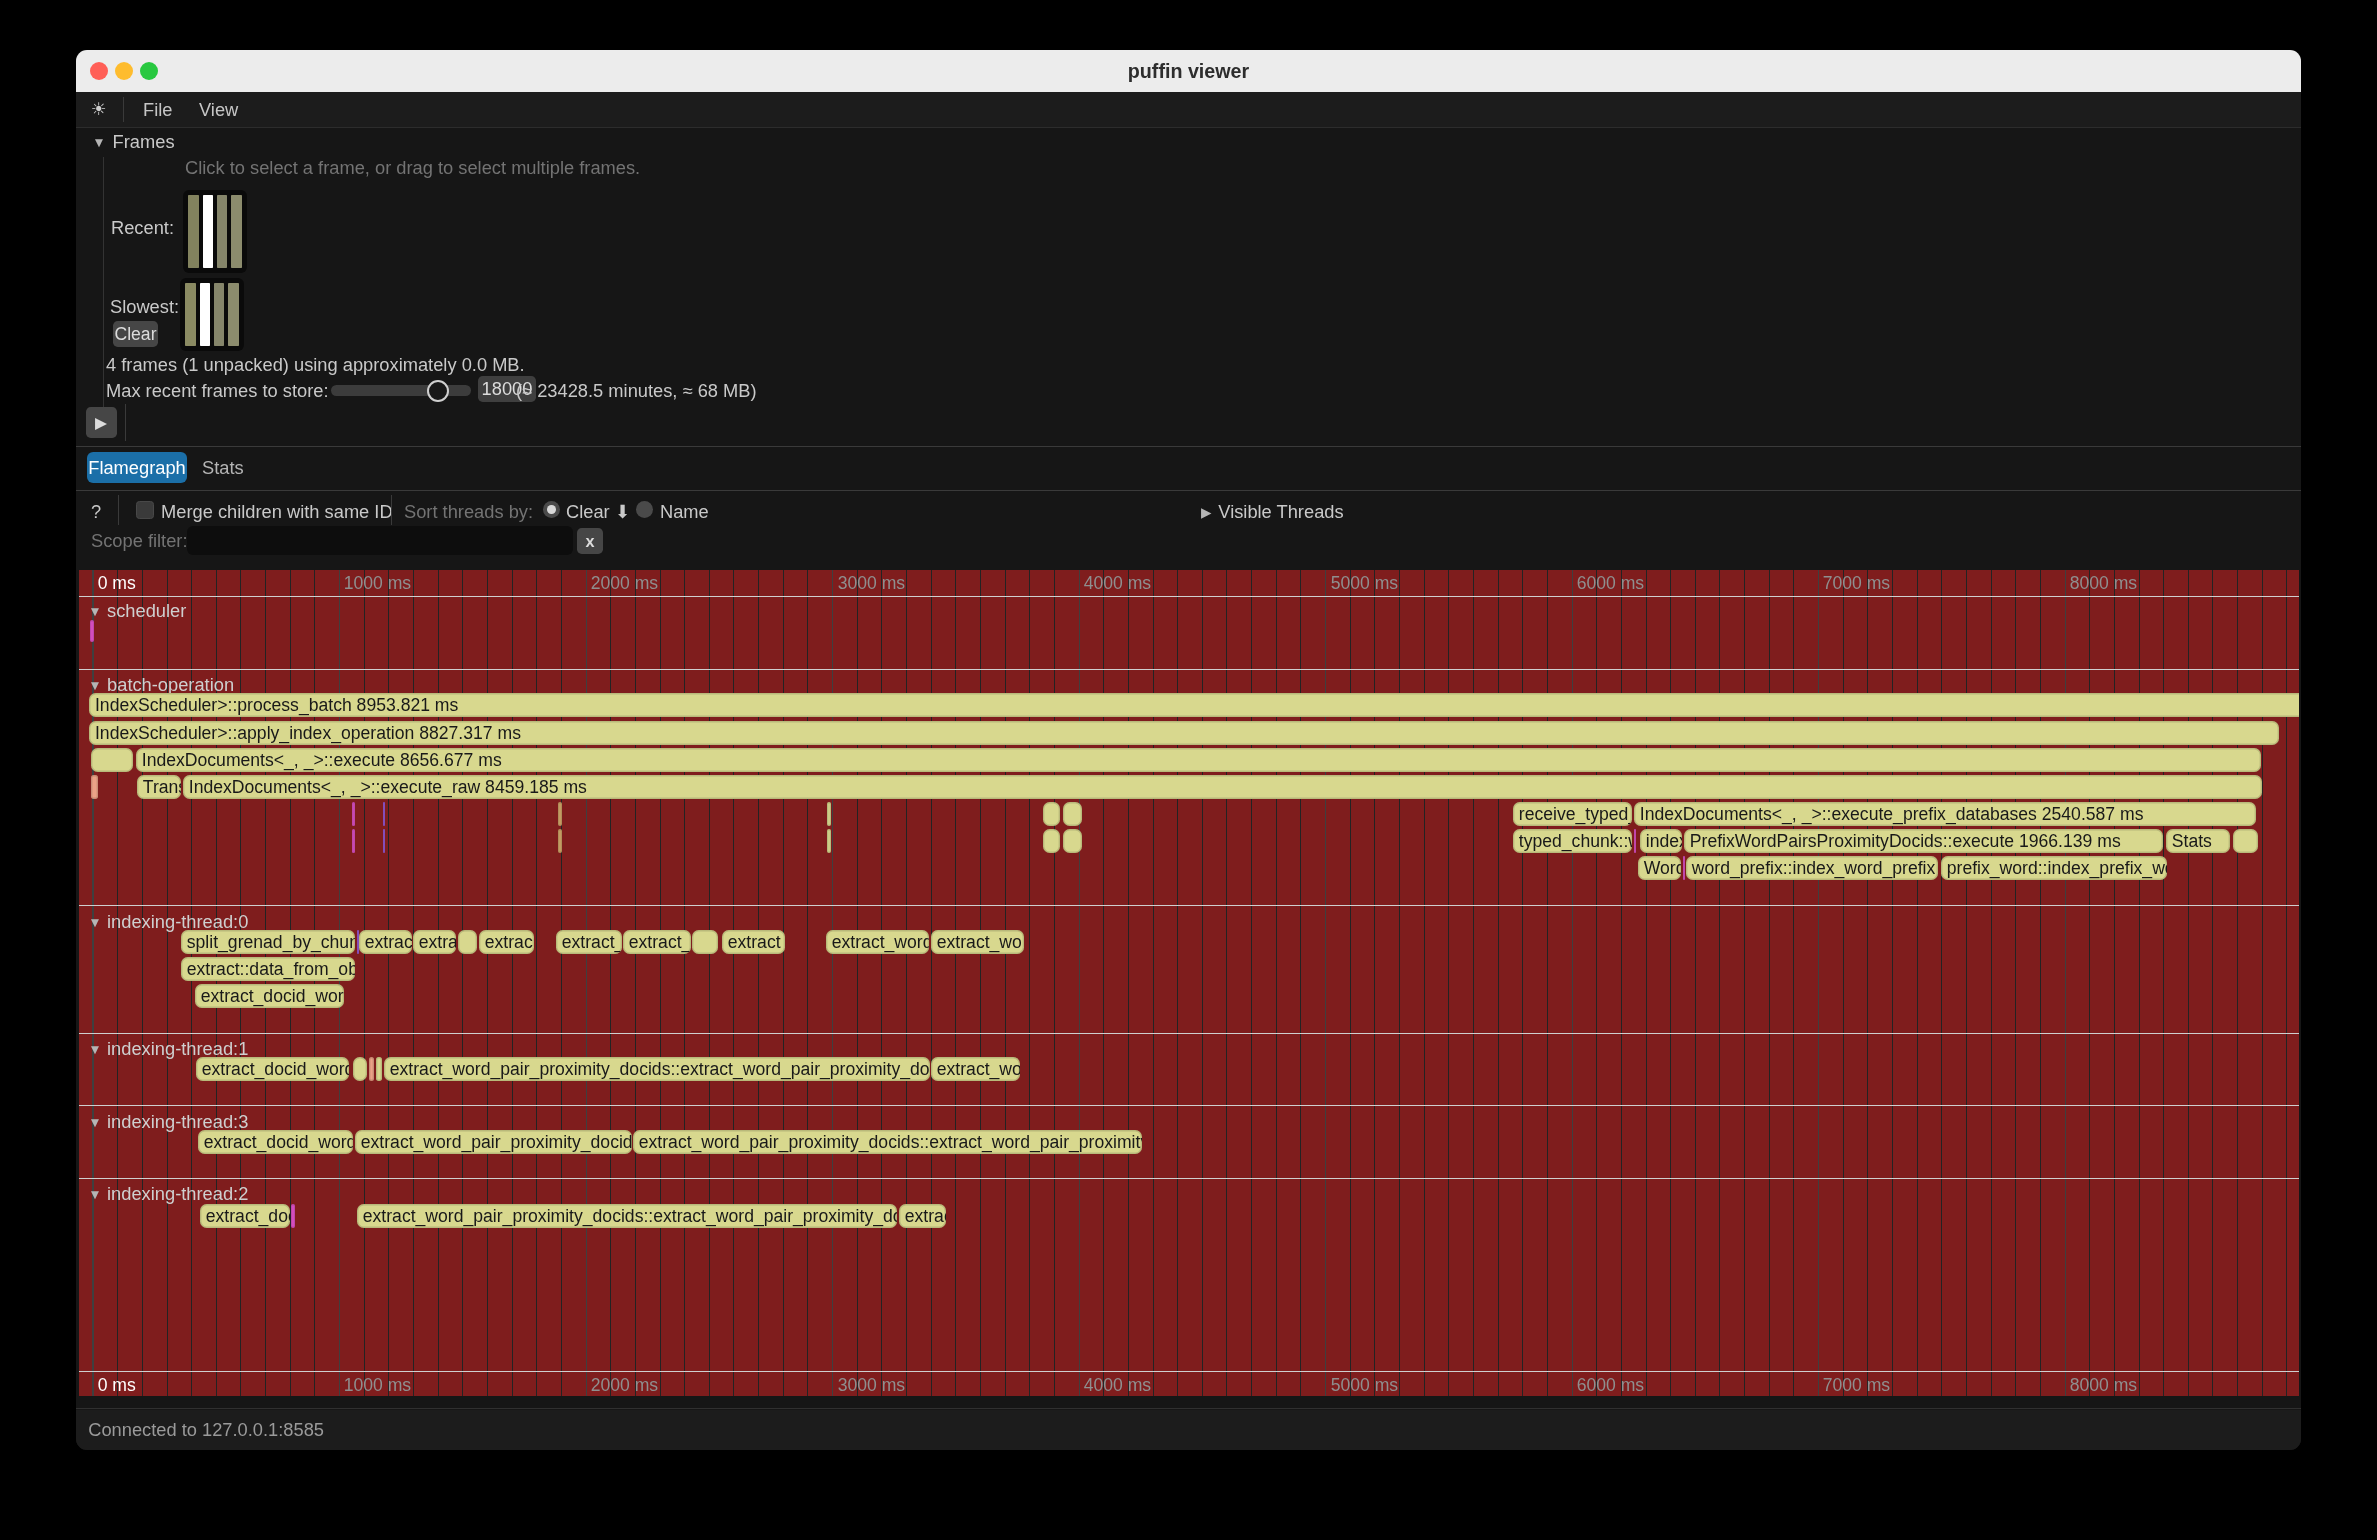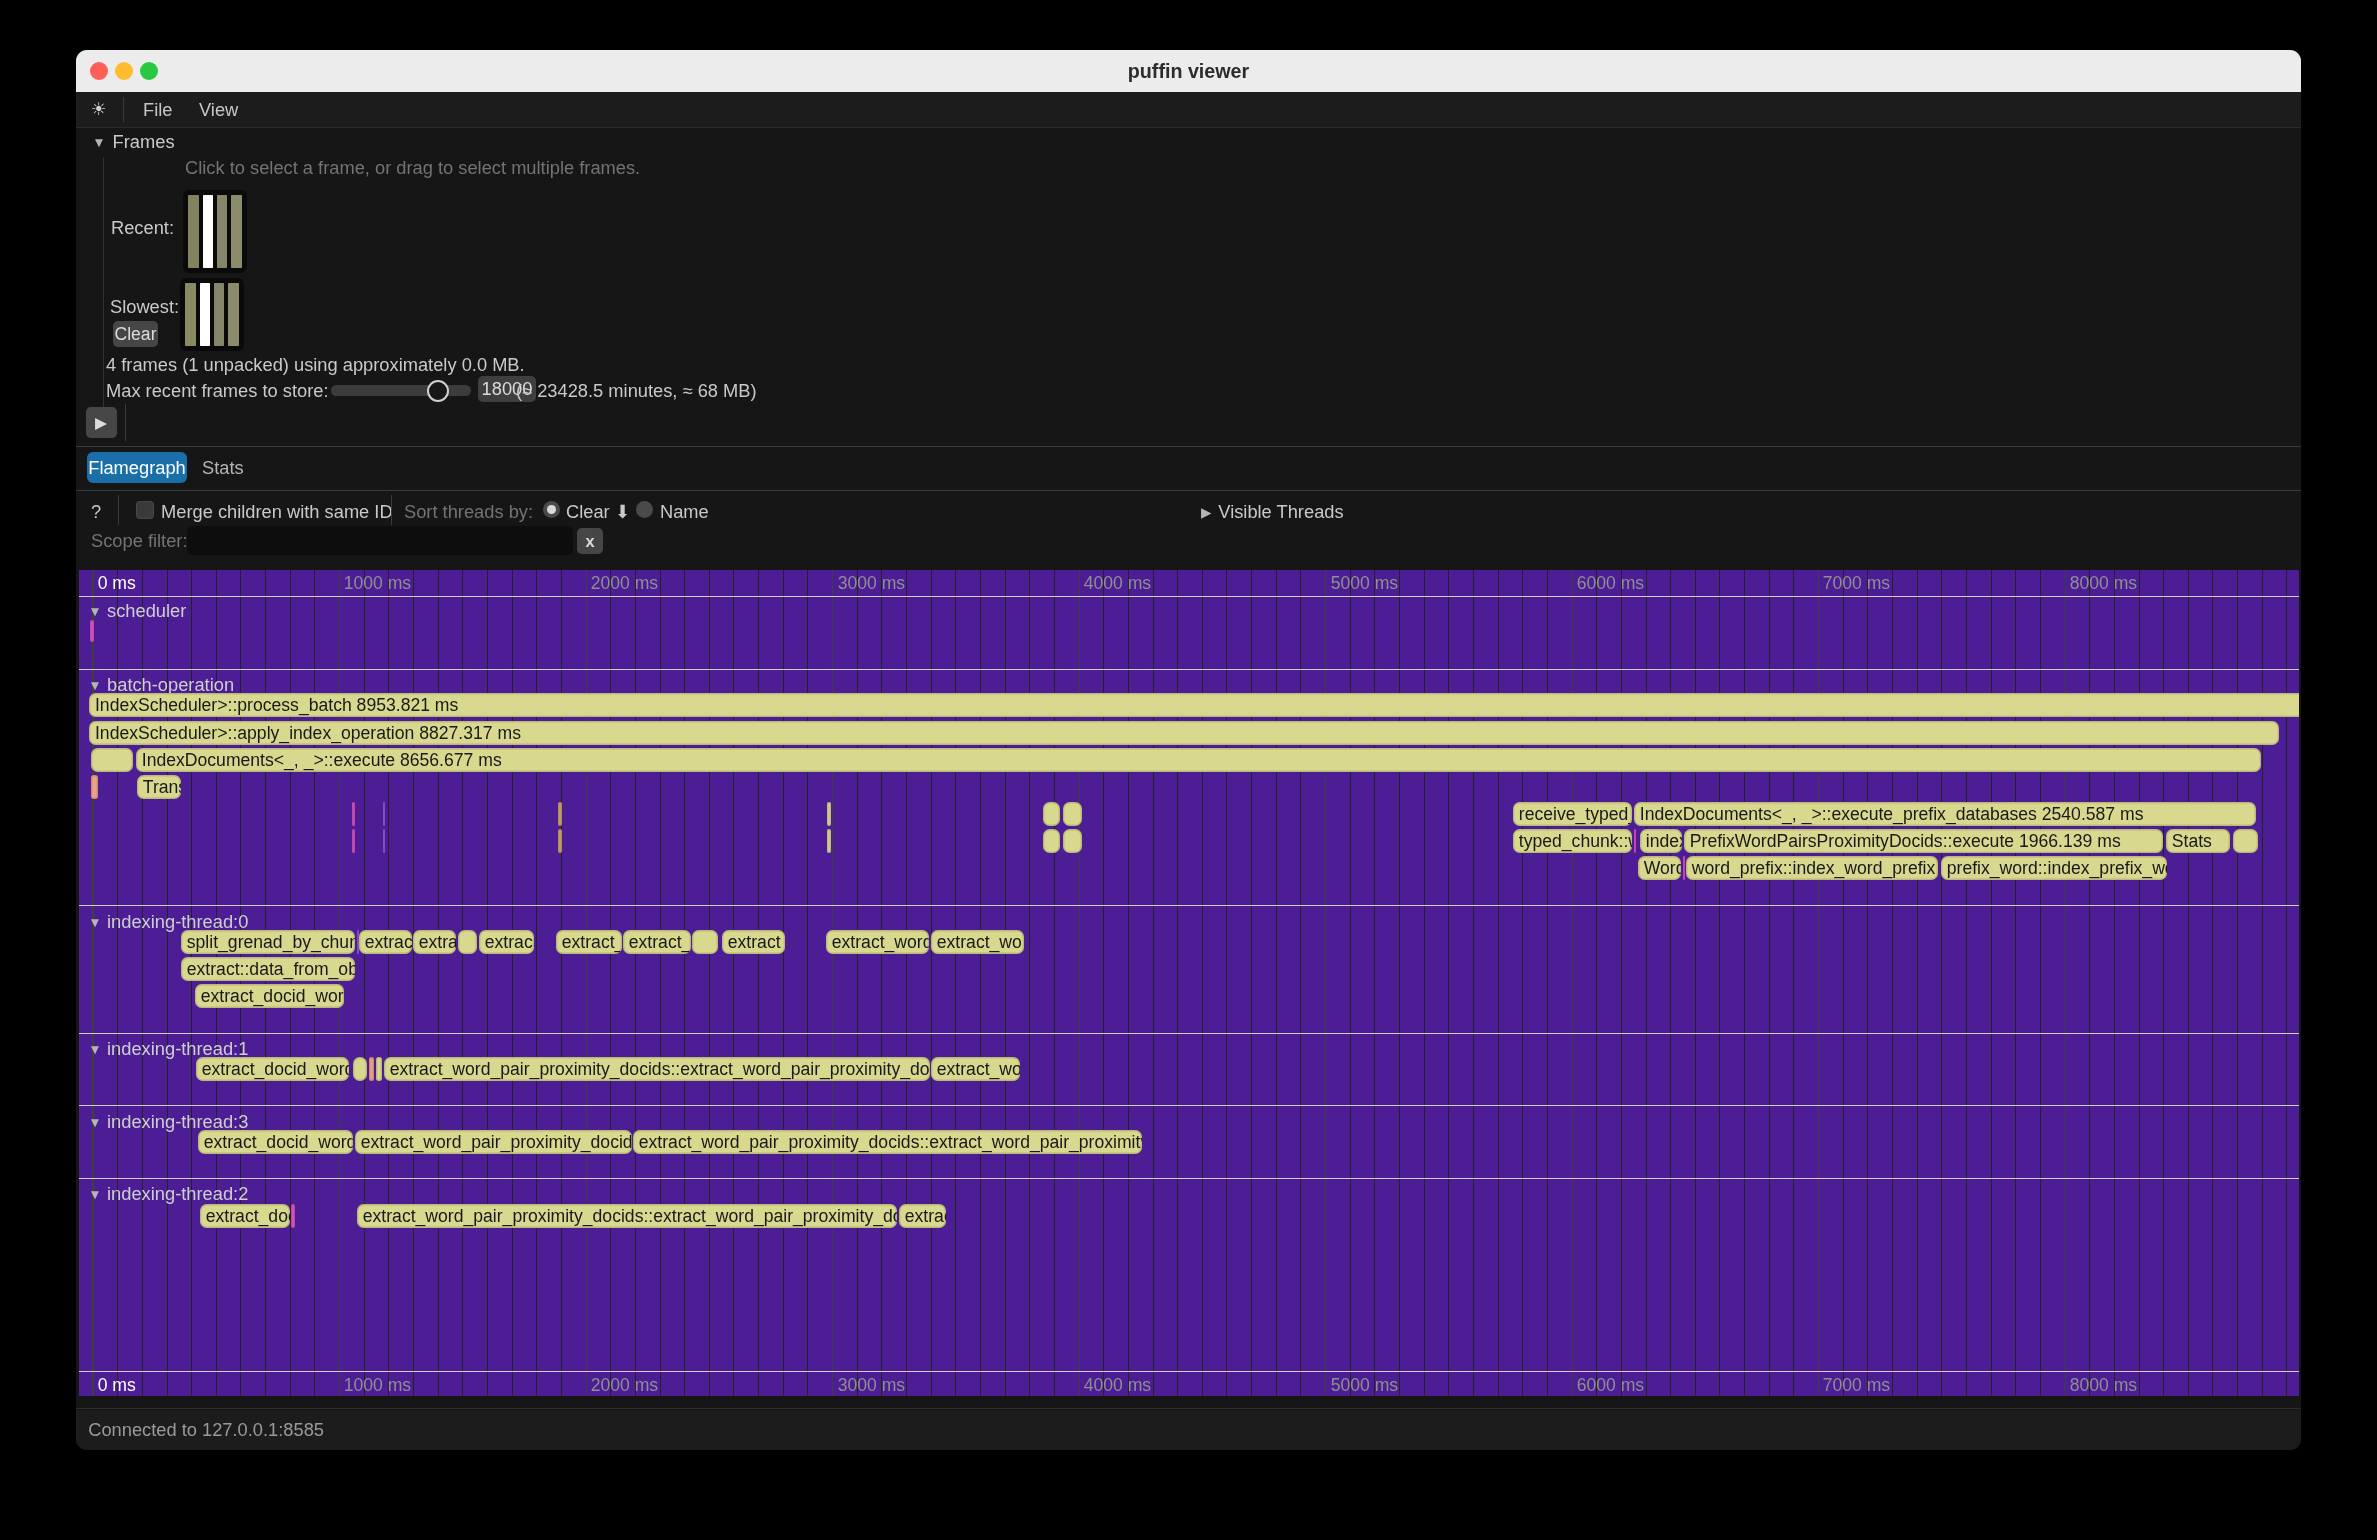--- a/index.html
+++ b/index.html
@@ -31,21 +31,21 @@
   .slider-trough{position:absolute;background:#3c3c3c;border-radius:5.4px;}
   .slider-knob{position:absolute;width:22px;height:22px;border-radius:50%;background:#181818;border:2.7px solid #cfcfcf;box-sizing:border-box;}
   .valuebox{position:absolute;background:#3f3f3f;border-radius:4.7px;color:#dcdcdc;font-size:18.3px;text-align:center;}
   .hline{position:absolute;left:0;width:100%;height:1.4px;background:#3a3a3a;}
   .tab-active{position:absolute;background:#1b6fa8;border-radius:6.1px;color:#fff;font-size:18.3px;text-align:center;}
   .checkbox{position:absolute;width:17.6px;height:17.6px;background:#3a3a3a;border-radius:3.4px;border:1.4px solid #484848;box-sizing:border-box;}
   .radio{position:absolute;width:17px;height:17px;border-radius:50%;background:#4a4a4a;}
   .radio.sel::after{content:"";position:absolute;left:4.1px;top:4.1px;width:8.8px;height:8.8px;border-radius:50%;background:#d8d8d8;}
   .filter-input{position:absolute;background:#0d0d0d;border:none;border-radius:6.1px;color:#ddd;font-size:17.6px;padding:0 8.1px;outline:none;}
   
-  #fg-canvas{position:absolute;left:2.7px;top:520px;width:2220px;height:826px;background:#4c1d95;overflow:hidden;}
+  #fg-canvas{position:absolute;left:2.7px;top:520px;width:2220px;height:826px;background:#7f1d1d;overflow:hidden;}
   .grid{position:absolute;top:0;bottom:0;width:1.4px;}
   .grid.minor{background:#232323;}
   .grid.major{background:#3f3f3f;}
   .hsep{position:absolute;left:0;width:100%;height:1.4px;background:#cfcfcf;}
   .axis-label{position:absolute;font-size:17.6px;color:#8f8f8f;white-space:nowrap;}
   .axis-label.bright{color:#fff;}
   .ghead{position:absolute;left:9.5px;font-size:18.3px;color:#cfcfcf;white-space:nowrap;}
   .ghead .tri{margin-right:5.4px;}
   .bar{position:absolute;height:24.4px;border-radius:6.8px;font-size:17.6px;line-height:24.4px;color:#191919;
     padding:0 6.1px;box-sizing:border-box;overflow:hidden;white-space:nowrap;
@@ -249,20 +249,21 @@
       <div class="axis-label" style="left: 1991px; top: 805px;">8000 ms</div>
       <div class="ghead" style="top: 30px;"><span class="tri">▼</span><span>scheduler</span></div>
       <div class="bar nolabel sliver" style="left: 11.5px; top: 50px; width: 3.4px; height: 22px; line-height: 22px; background: rgb(224, 82, 200);"></div>
       <div class="ghead" style="top: 104px;"><span class="tri">▼</span><span>batch-operation</span></div>
       <div class="bar" style="left: 10.2px; top: 123px; width: 2221px; background: rgb(216, 216, 142);">IndexScheduler&gt;::process_batch 8953.821 ms</div>
       <div class="bar" style="left: 10.2px; top: 151px; width: 2190px; background: rgb(216, 216, 142);">IndexScheduler&gt;::apply_index_operation 8827.317 ms</div>
       <div class="bar nolabel" style="left: 12.2px; top: 178px; width: 42px; background: rgb(216, 216, 142);"></div>
       <div class="bar" style="left: 57px; top: 178px; width: 2125px; background: rgb(216, 216, 142);">IndexDocuments&lt;_, _&gt;::execute 8656.677 ms</div>
       <div class="bar nolabel sliver" style="left: 12.2px; top: 205px; width: 7.5px; background: rgb(235, 162, 135);"></div>
       <div class="bar" style="left: 58px; top: 205px; width: 44px; background: rgb(216, 216, 142);">Trans</div>
+      <div class="bar" style="left: 104px; top: 205px; width: 2079px; background: rgb(216, 216, 142);">IndexDocuments&lt;_, _&gt;::execute_raw 8459.185 ms</div>
       <div class="bar nolabel sliver" style="left: 273px; top: 232px; width: 3.4px; background: rgb(224, 82, 200);"></div>
       <div class="bar nolabel sliver" style="left: 304px; top: 232px; width: 2.7px; background: rgb(154, 91, 216);"></div>
       <div class="bar nolabel sliver" style="left: 479px; top: 232px; width: 4.1px; background: rgb(207, 164, 104);"></div>
       <div class="bar nolabel sliver" style="left: 748px; top: 232px; width: 4.7px; background: rgb(216, 216, 142);"></div>
       <div class="bar nolabel" style="left: 964px; top: 232px; width: 17px; background: rgb(216, 216, 142);"></div>
       <div class="bar nolabel" style="left: 984px; top: 232px; width: 19px; background: rgb(216, 216, 142);"></div>
       <div class="bar" style="left: 1434px; top: 232px; width: 119px; background: rgb(216, 216, 142);">receive_typed_</div>
       <div class="bar" style="left: 1555px; top: 232px; width: 622px; background: rgb(216, 216, 142);">IndexDocuments&lt;_, _&gt;::execute_prefix_databases 2540.587 ms</div>
       <div class="bar nolabel sliver" style="left: 273px; top: 259px; width: 3.4px; background: rgb(224, 82, 200);"></div>
       <div class="bar nolabel sliver" style="left: 304px; top: 259px; width: 2.7px; background: rgb(154, 91, 216);"></div>

